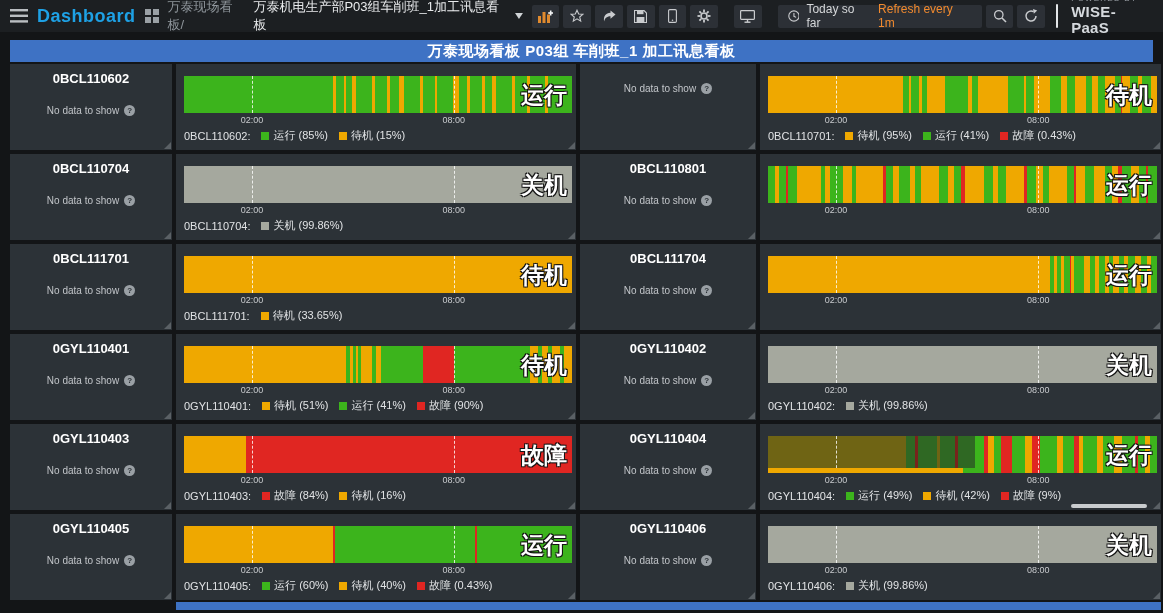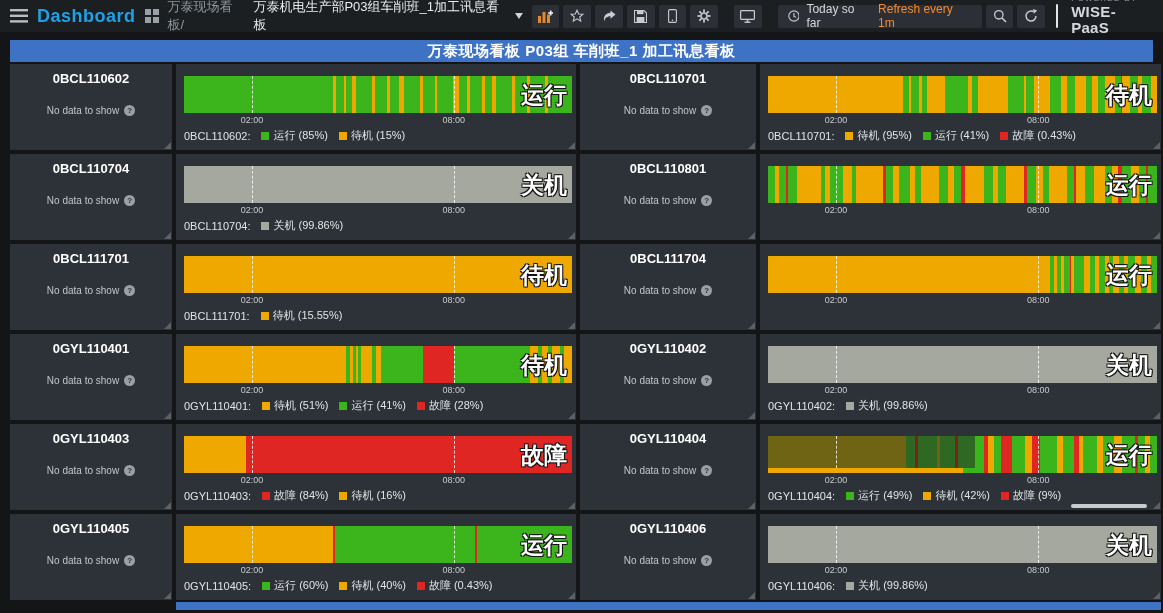--- a/index.html
+++ b/index.html
@@ -233,21 +233,20 @@
           <span>运行 (85%)</span>
         </span>
         <span class="litem">
           <span class="sw" style="background: rgb(239, 168, 0);"></span>
           <span>待机 (15%)</span>
         </span>
       </div>
       <div class="resize"></div>
     </div>
     <div class="panel info">
-      <div class="machine-id">0BCL110701</div>
       <div class="nodata">
         <span>No data to show</span>
         <span class="qicon">?</span>
       </div>
       <div class="resize"></div>
     </div>
     <div class="panel chart">
       <div class="bar">
         <div class="seg c-o" style="flex-grow: 35;"></div>
         <div class="seg c-g" style="flex-grow: 1.5;"></div>
@@ -414,21 +413,21 @@
       </div>
       <div class="ticks">
         <span class="tick" style="left: 17.5%;">02:00</span>
         <span class="tick" style="left: 69.5%;">08:00</span>
       </div>
       <div class="status">待机</div>
       <div class="legend">
         <span class="lid">0BCL111701:</span>
         <span class="litem">
           <span class="sw" style="background: rgb(239, 168, 0);"></span>
-          <span>待机 (15.55%)</span>
+          <span>待机 (33.65%)</span>
         </span>
       </div>
       <div class="resize"></div>
     </div>
     <div class="panel info">
       <div class="machine-id">0BCL111704</div>
       <div class="nodata">
         <span>No data to show</span>
         <span class="qicon">?</span>
       </div>
@@ -511,21 +510,21 @@
         <span class="litem">
           <span class="sw" style="background: rgb(239, 168, 0);"></span>
           <span>待机 (51%)</span>
         </span>
         <span class="litem">
           <span class="sw" style="background: rgb(60, 180, 28);"></span>
           <span>运行 (41%)</span>
         </span>
         <span class="litem">
           <span class="sw" style="background: rgb(224, 38, 34);"></span>
-          <span>故障 (28%)</span>
+          <span>故障 (90%)</span>
         </span>
       </div>
       <div class="resize"></div>
     </div>
     <div class="panel info">
       <div class="machine-id">0GYL110402</div>
       <div class="nodata">
         <span>No data to show</span>
         <span class="qicon">?</span>
       </div>

